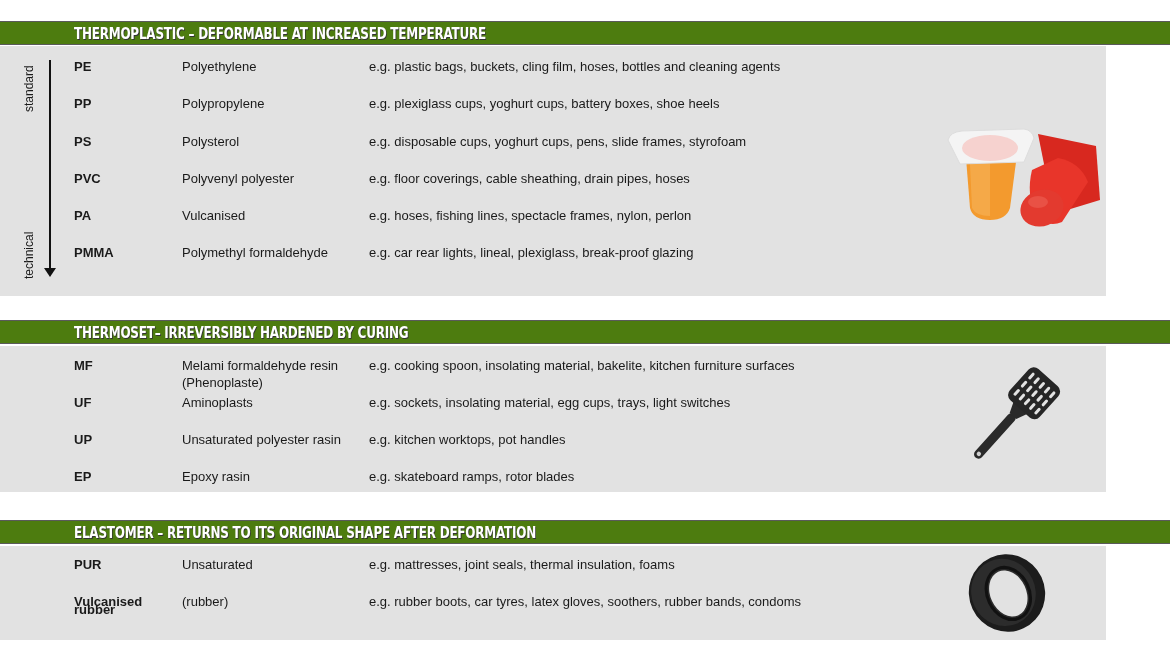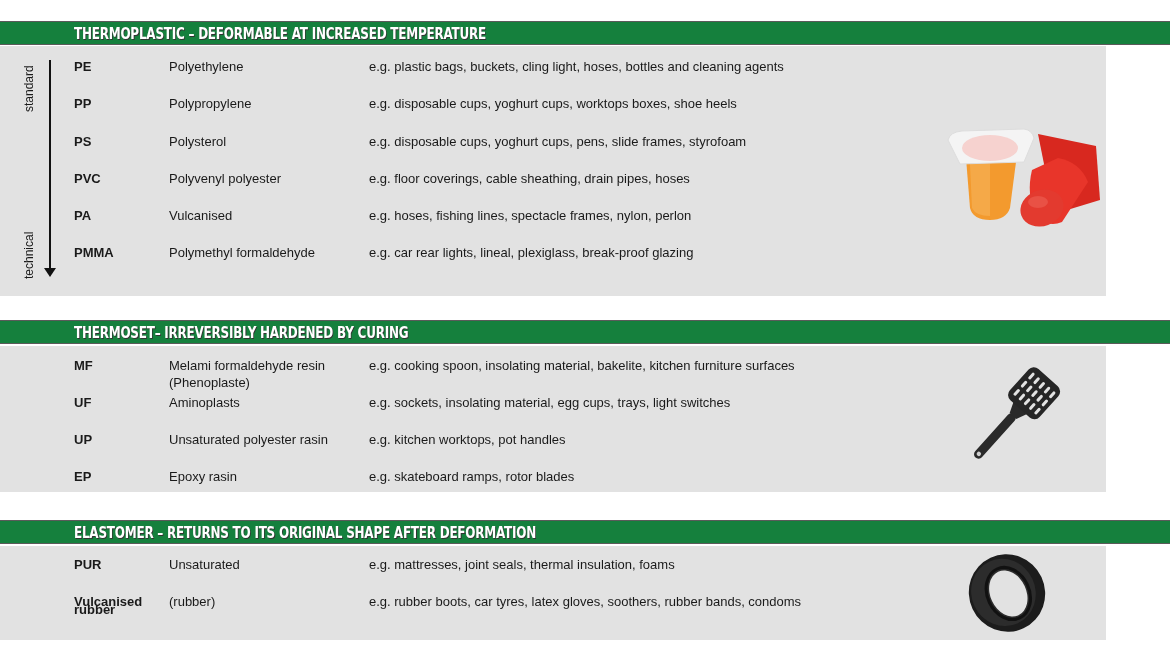--- a/index.html
+++ b/index.html
@@ -1,27 +1,27 @@
 <!DOCTYPE html>
 <html><head>
 <meta charset="utf-8">
 <style>
   html, body { margin:0; padding:0; }
   body { width:1170px; height:658px; background:#ffffff; position:relative; overflow:hidden;
          font-family:"Liberation Sans", sans-serif; color:#1a1a1a; }
-  .bar { position:absolute; left:0; width:1170px; height:24px; background:#15803d;
+  .bar { position:absolute; left:0; width:1170px; height:24px; background:#4d7c0f;
          border-top:1px solid #5a5a5a; border-bottom:1px solid #5a5a5a; box-sizing:border-box; }
   .bar-title { position:absolute; left:74px; top:1px; color:#ffffff; font-family:"DejaVu Sans", sans-serif;
                font-weight:bold; font-size:15px; letter-spacing:-0.3px; transform:scaleX(0.8);
                transform-origin:left center; white-space:nowrap; line-height:22px;
                text-shadow:1px 1px 0 #333; }
   .panel { position:absolute; left:0; width:1106px; background:#e2e2e2; }
   .row { position:absolute; left:0; width:900px; font-size:13px; line-height:17px; }
   .abbr { position:absolute; left:74px; font-weight:bold; }
-  .name { position:absolute; left:169px;text-align:center; }
+  .name { position:absolute; left:182px;text-align:center; }
   .ex   { position:absolute; left:369px; white-space:nowrap; }
   .axis-label { position:absolute; font-size:12px; transform:rotate(-90deg); transform-origin:left top; white-space:nowrap; }
   .axis-line { position:absolute; left:49px; width:2px; background:#111; }
   .arrow { position:absolute; left:44px; width:0; height:0; }
   .pic { position:absolute; }
 </style>
 </head>
 <body>
 
 <div class="bar" style="top:21px">
@@ -29,26 +29,26 @@
 </div>
 <div class="panel" style="top:46px;height:250px">
   <span class="axis-label" style="left:22px;top:66px">standard</span>
   <span class="axis-label" style="left:22px;top:233px">technical</span>
   <div class="axis-line" style="top:14px;height:212px"></div>
   <div class="arrow" style="top:222px;border-left:6px solid transparent;border-right:6px solid transparent;border-top:9px solid #111;"></div>
 
   <div class="row" style="top:12px">
     <span class="abbr">PE</span>
     <span class="name">Polyethylene</span>
-    <span class="ex">e.g. plastic bags, buckets, cling light, hoses, bottles and cleaning agents</span>
+    <span class="ex">e.g. plastic bags, buckets, cling film, hoses, bottles and cleaning agents</span>
   </div>
   <div class="row" style="top:49px">
     <span class="abbr">PP</span>
     <span class="name">Polypropylene</span>
-    <span class="ex">e.g. disposable cups, yoghurt cups, worktops boxes, shoe heels</span>
+    <span class="ex">e.g. plexiglass cups, yoghurt cups, battery boxes, shoe heels</span>
   </div>
   <div class="row" style="top:87px">
     <span class="abbr">PS</span>
     <span class="name">Polysterol</span>
     <span class="ex">e.g. disposable cups, yoghurt cups, pens, slide frames, styrofoam</span>
   </div>
   <div class="row" style="top:124px">
     <span class="abbr">PVC</span>
     <span class="name">Polyvenyl polyester</span>
     <span class="ex">e.g. floor coverings, cable sheathing, drain pipes, hoses</span>

